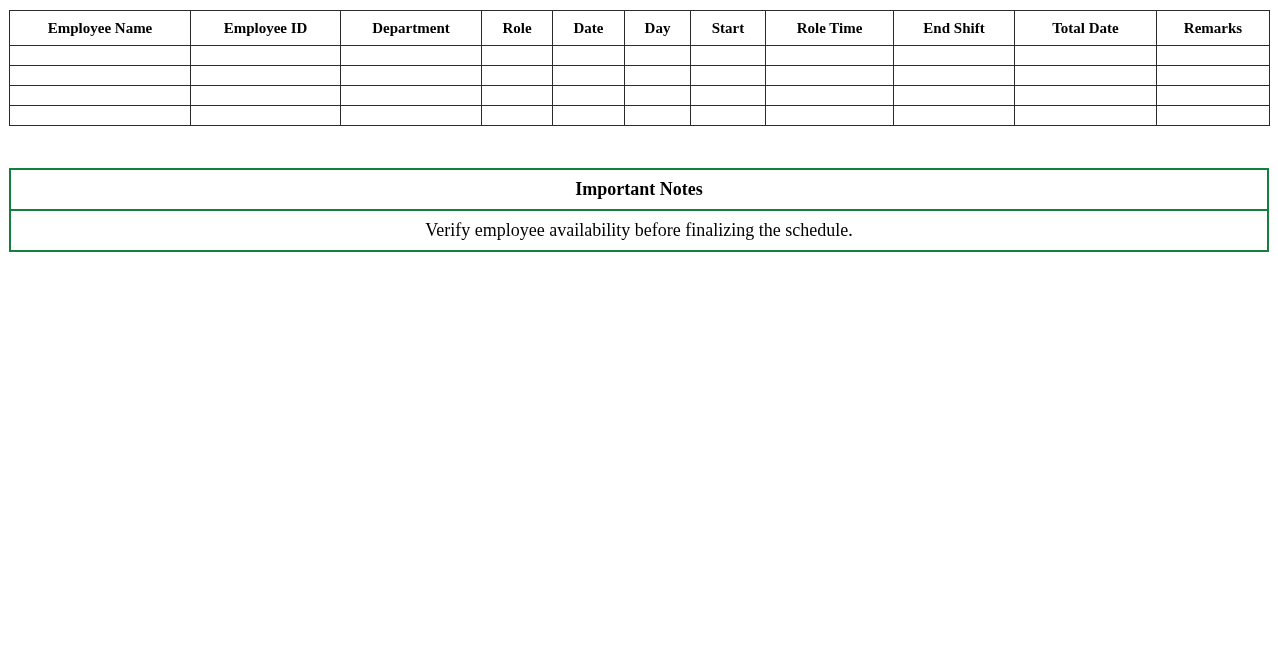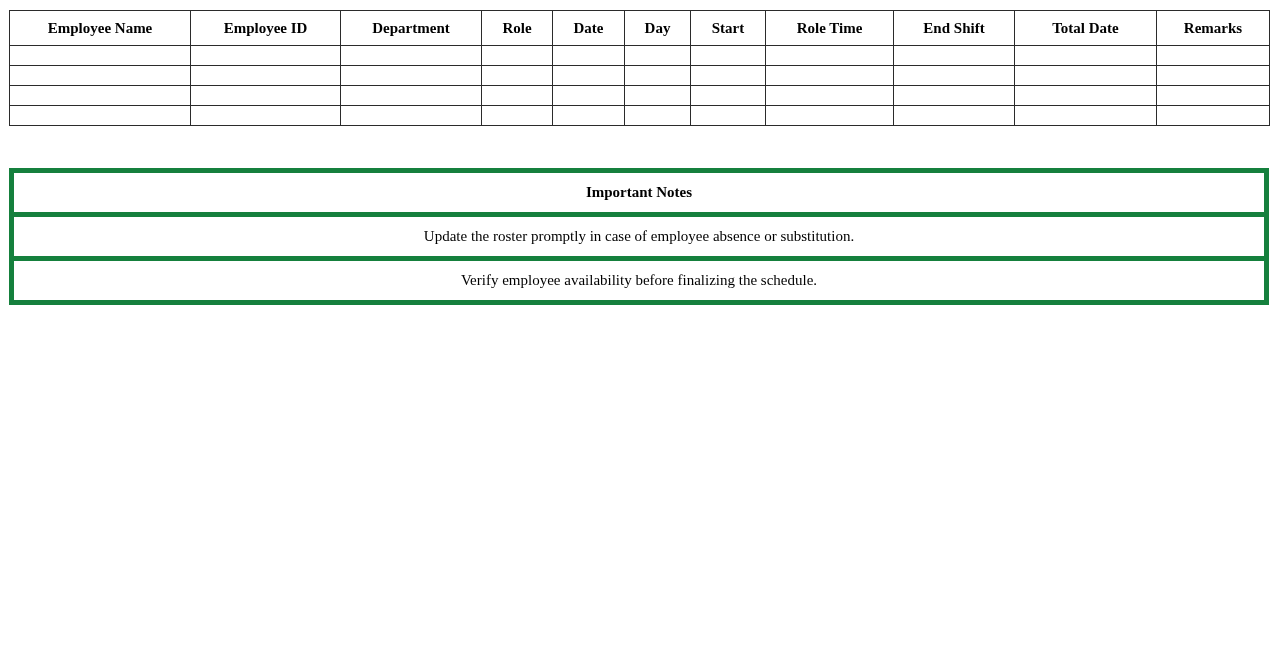--- a/index.html
+++ b/index.html
@@ -73,25 +73,25 @@
     top: 168px;
     width: 1260px;
   }
   table.notes {
     border-collapse: collapse;
     table-layout: fixed;
     width: 100%;
     background: #ffffff;
   }
   table.notes td {
-    border: 5px solid #15803d;
+    border: 2px solid #15803d;
     height: 37px;
     text-align: center;
     vertical-align: middle;
-    font-size: 15px;
+    font-size: 18px;
     background: #ffffff;
   }
   table.notes td.notes-title {
     font-weight: bold;
   }
 </style>
 </head>
 <body>
 
 <div class="page">
@@ -183,22 +183,19 @@
     </table>
   </div>
 
   <div class="notes-wrap">
     <table class="notes">
       <tbody>
         <tr>
           <td class="notes-title">Important Notes</td>
         </tr>
         <tr>
-          <td>Update the roster promptly in case of employee absence or substitution.</td>
-        </tr>
-        <tr>
           <td>Verify employee availability before finalizing the schedule.</td>
         </tr>
       </tbody>
     </table>
   </div>
 
 </div>
 
 </body></html>

